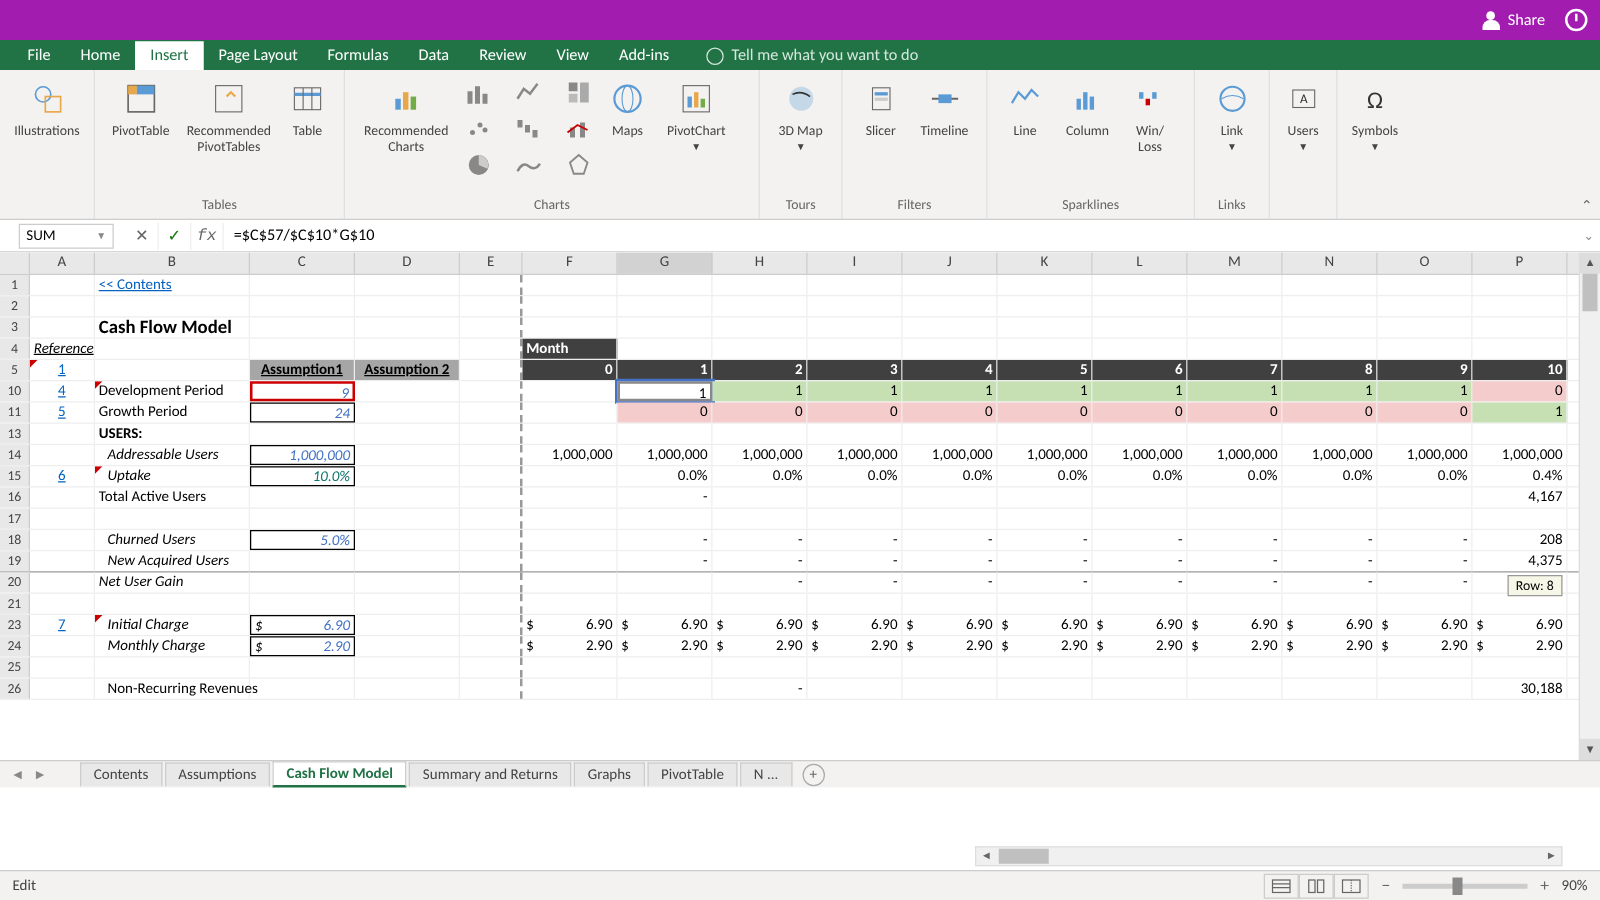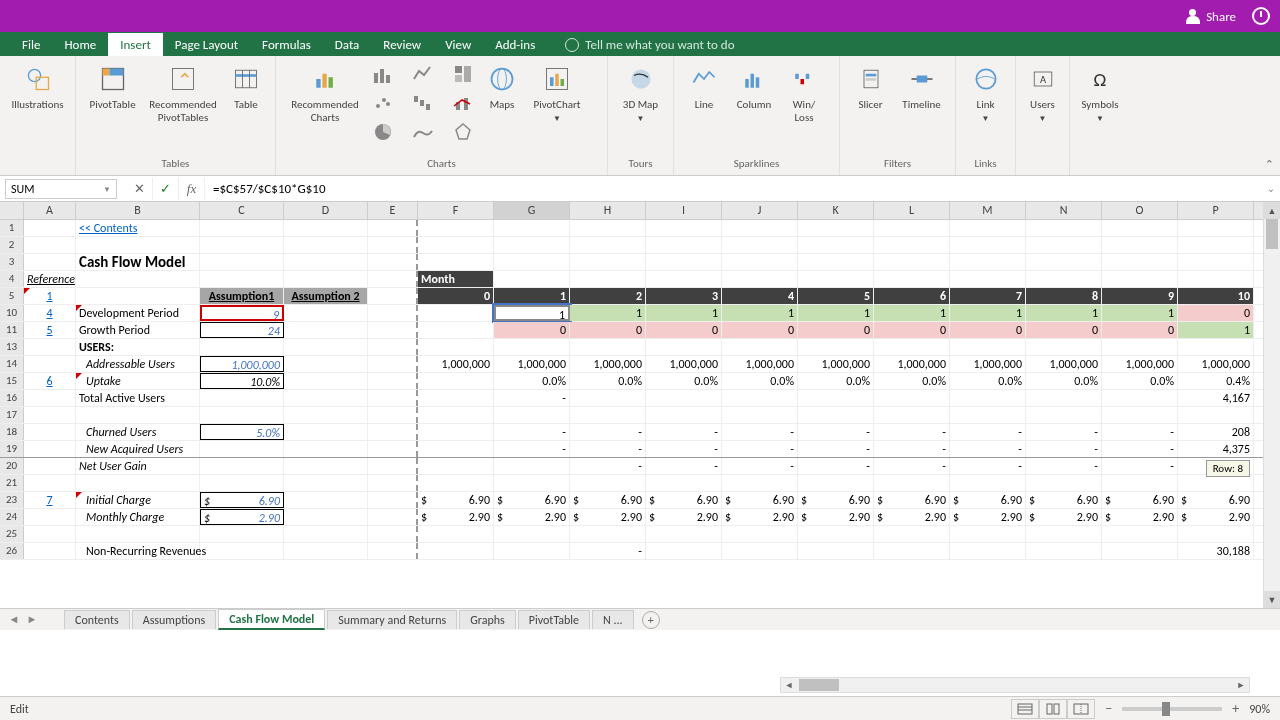--- a/index.html
+++ b/index.html
@@ -27,25 +27,25 @@
 .ribbon-btn{display:flex;flex-direction:column;align-items:center;gap:3px;padding:2px 4px;font-size:11px;color:#444;text-align:center;line-height:1.2}
 .ribbon-btn.lg{width:60px}
 .ribbon-btn.sm{width:28px;height:28px}
 .ribbon-icon{width:32px;height:32px;display:flex;align-items:center;justify-content:center}
 .ribbon-icon svg{width:28px;height:28px}
 .ribbon-col{display:flex;flex-direction:column;gap:1px}
 .ribbon-collapse{position:absolute;right:6px;bottom:4px;font-size:11px;color:#666}
 
 
 .formulabar{height:26px;border-bottom:1px solid #ccc;display:flex;align-items:center;background:#fff}
-.namebox{width:112px;height:20px;border:1px solid #ccc;margin-left:5px;padding:1px 5px;font-size:12px;display:flex;align-items:center;justify-content:space-between}
+.namebox{width:76px;height:20px;border:1px solid #ccc;margin-left:15px;padding:1px 5px;font-size:12px;display:flex;align-items:center;justify-content:space-between}
 .namebox-dd{color:#888;font-size:8px}
 .fb-btns{display:flex;gap:0;margin-left:10px}
 .fb-btn{width:26px;height:22px;display:flex;align-items:center;justify-content:center;color:#666;font-size:13px;border-right:1px solid #eee}
-.fb-fx{font-style:italic;font-family:Liberation Serif, serif}
+.fb-fx{font-style:italic;font-family:Liberation Mono, monospace}
 .fb-input{flex:1;padding:2px 8px;font-size:13px;color:#000}
 .fb-expand{width:18px;font-size:10px;color:#888;text-align:center}
 
 
 .grid{position:relative;height:406px;overflow:hidden;background:#fff}
 .col-headers{display:flex;height:18px;background:#e8e8e8;border-bottom:1px solid #ccc;position:relative}
 .corner{width:24px;border-right:1px solid #ccc;background:#e8e8e8}
 .col-h{border-right:1px solid #ccc;font-size:12px;color:#444;text-align:center;line-height:17px}
 .col-h.sel{background:#d2d2d2}
 .rows{position:relative}
@@ -296,20 +296,45 @@
               <path d="M8 12 Q16 8 24 14" fill="none" stroke="#333" stroke-width="1.5"></path>
             </svg>
           </div>
         <span>3D Map</span>
           <span style="font-size:8px">▼</span>
       </div>
     </div>
     <div class="ribbon-group-label">Tours</div>
   </div>
 
+  <div class="ribbon-group" style="width:116px">
+    <div class="ribbon-group-items">
+      <div class="ribbon-btn lg" style="width:46px">
+        <div class="ribbon-icon">
+            <svg viewBox="0 0 32 32">
+              <rect x="8" y="6" width="16" height="20" fill="none" stroke="#666"></rect>
+              <rect x="10" y="10" width="12" height="3" fill="#5b9bd5"></rect>
+              <rect x="10" y="15" width="12" height="3" fill="#ccc"></rect>
+            </svg>
+          </div>
+        <span>Slicer</span>
+      </div>
+      <div class="ribbon-btn lg" style="width:52px">
+        <div class="ribbon-icon">
+            <svg viewBox="0 0 32 32">
+              <line x1="4" y1="16" x2="28" y2="16" stroke="#666" stroke-width="2"></line>
+              <rect x="10" y="12" width="12" height="8" fill="#5b9bd5"></rect>
+            </svg>
+          </div>
+        <span>Timeline</span>
+      </div>
+    </div>
+    <div class="ribbon-group-label">Filters</div>
+  </div>
+
   <div class="ribbon-group" style="width:166px">
     <div class="ribbon-group-items">
       <div class="ribbon-btn lg" style="width:44px">
         <div class="ribbon-icon">
             <svg viewBox="0 0 32 32">
               <polyline points="4,20 10,10 16,16 22,8 28,14" fill="none" stroke="#5b9bd5" stroke-width="2"></polyline>
             </svg>
           </div>
         <span>Line</span>
       </div>
@@ -328,45 +353,20 @@
             <svg viewBox="0 0 32 32">
               <rect x="6" y="10" width="4" height="6" fill="#5b9bd5"></rect>
               <rect x="12" y="16" width="4" height="6" fill="#c00"></rect>
               <rect x="18" y="10" width="4" height="6" fill="#5b9bd5"></rect>
             </svg>
           </div>
         <span>Win/ Loss</span>
       </div>
     </div>
     <div class="ribbon-group-label">Sparklines</div>
-  </div>
-
-  <div class="ribbon-group" style="width:116px">
-    <div class="ribbon-group-items">
-      <div class="ribbon-btn lg" style="width:46px">
-        <div class="ribbon-icon">
-            <svg viewBox="0 0 32 32">
-              <rect x="8" y="6" width="16" height="20" fill="none" stroke="#666"></rect>
-              <rect x="10" y="10" width="12" height="3" fill="#5b9bd5"></rect>
-              <rect x="10" y="15" width="12" height="3" fill="#ccc"></rect>
-            </svg>
-          </div>
-        <span>Slicer</span>
-      </div>
-      <div class="ribbon-btn lg" style="width:52px">
-        <div class="ribbon-icon">
-            <svg viewBox="0 0 32 32">
-              <line x1="4" y1="16" x2="28" y2="16" stroke="#666" stroke-width="2"></line>
-              <rect x="10" y="12" width="12" height="8" fill="#5b9bd5"></rect>
-            </svg>
-          </div>
-        <span>Timeline</span>
-      </div>
-    </div>
-    <div class="ribbon-group-label">Filters</div>
   </div>
 
   <div class="ribbon-group" style="width:60px">
     <div class="ribbon-group-items" style="justify-content:center">
       <div class="ribbon-btn lg" style="width:44px">
         <div class="ribbon-icon">
             <svg viewBox="0 0 32 32">
               <circle cx="16" cy="16" r="11" fill="none" stroke="#5b9bd5" stroke-width="2"></circle>
               <path d="M6 16 Q16 10 26 16" fill="none" stroke="#5b9bd5"></path>
             </svg>
@@ -616,21 +616,21 @@
         <div class="cell cL rt">1,000,000</div>
         <div class="cell cM rt">1,000,000</div>
         <div class="cell cN rt">1,000,000</div>
         <div class="cell cO rt">1,000,000</div>
         <div class="cell cP rt">1,000,000</div>
       </div>
       <div class="row ">
         <div class="row-h">15</div>
         <div class="cell cA ln-ref">6</div>
         <div class="cell cB ital corner-tri" style="padding-left:10px">Uptake</div>
-        <div class="cell cC box rt ital" style="color:#000000">10.0%</div>
+        <div class="cell cC box rt ital" style="color:#0f766e">10.0%</div>
         <div class="cell cD "></div>
         <div class="cell cE page-break"></div>
         <div class="cell cF rt"></div>
         <div class="cell cG rt">0.0%</div>
         <div class="cell cH rt">0.0%</div>
         <div class="cell cI rt">0.0%</div>
         <div class="cell cJ rt">0.0%</div>
         <div class="cell cK rt">0.0%</div>
         <div class="cell cL rt">0.0%</div>
         <div class="cell cM rt">0.0%</div>

